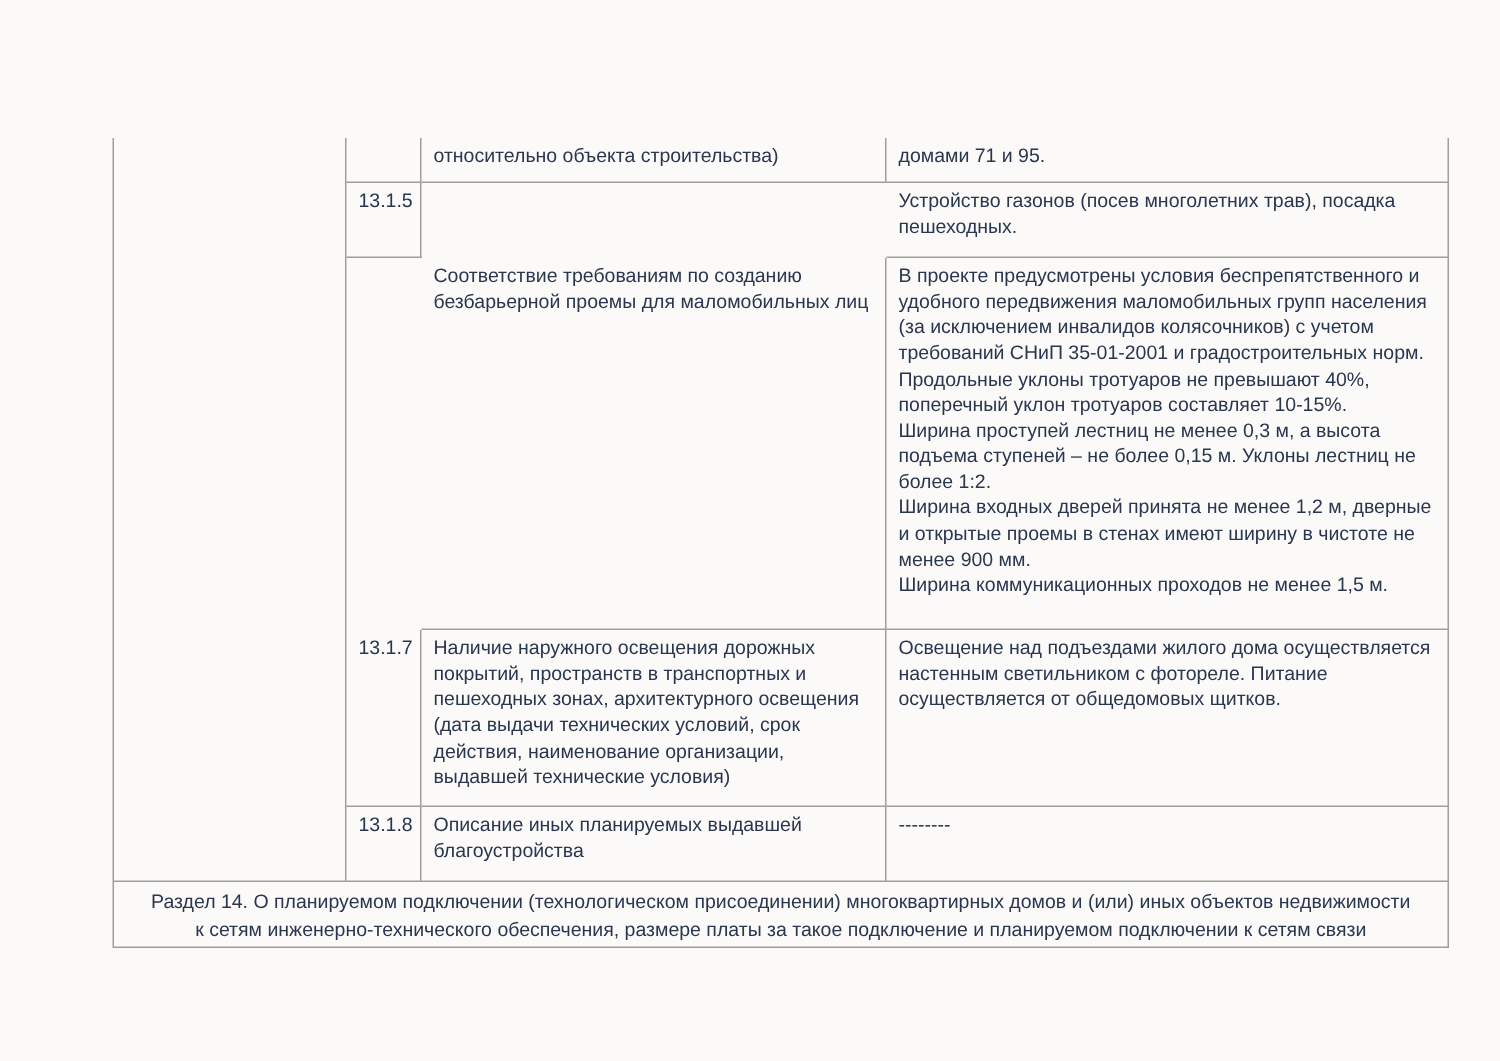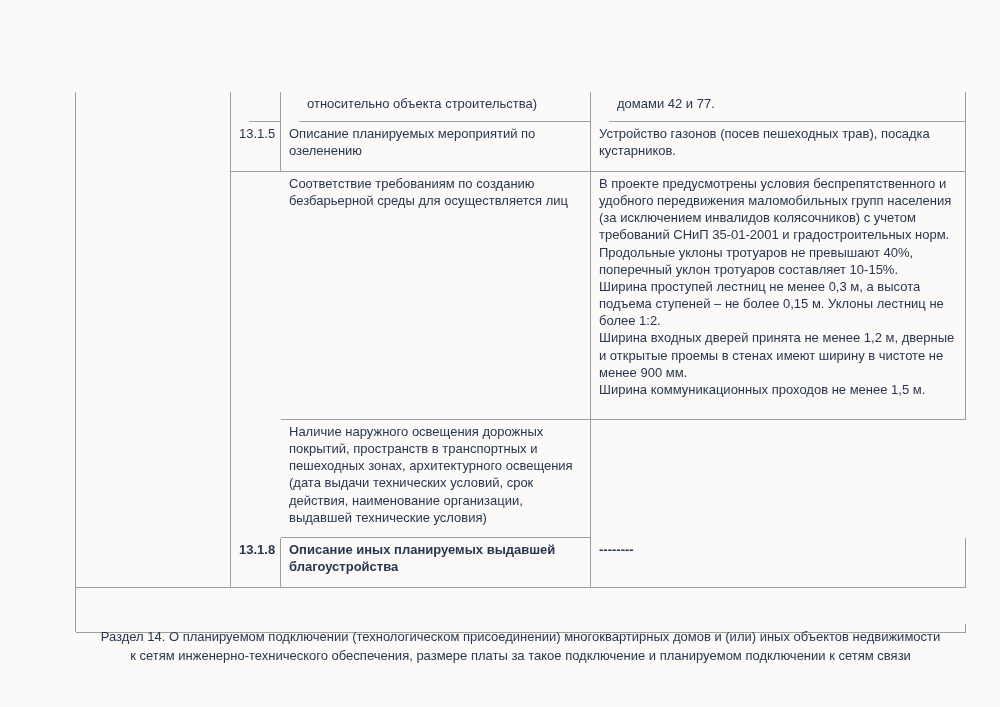--- a/index.html
+++ b/index.html
@@ -32,61 +32,61 @@
   .cell {
     border-right: 1px solid #9e9e9c;
     border-bottom: 1px solid #9e9e9c;
     padding: 3px 8px 4px 8px;
     overflow: hidden;
   }
   .left-col  { grid-column: 1; grid-row: 1 / 6; }
   .c2 { grid-column: 2; }
   .c3 { grid-column: 3; }
   .c4 { grid-column: 4; white-space: pre-line; }
-  .r1 { grid-row: 1; margin-left: 18px; }
+  .r1 { grid-row: 1; }
   .r2 { grid-row: 2; }
   .r3 { grid-row: 3; }
   .r4 { grid-row: 4; }
-  .r5 { grid-row: 5; font-weight: bold; }
+  .r5 { grid-row: 5; }
   .partial-cell { border-top: none; }
   .footer-row {
     grid-row: 6;
     grid-column: 1 / 5;
     border-right: 1px solid #9e9e9c;
     border-bottom: 1px solid #9e9e9c;
     text-align: center;
     padding: 4px 22px 4px 22px;
     line-height: 1.45;
-    margin-top: 36px;
   }
 </style>
 </head>
 <body>
 
 <div class="page">
   <div class="doc-table">
 
     <div class="cell left-col"></div>
 
     <div class="cell c2 r1 partial-cell"></div>
     <div class="cell c3 r1 partial-cell">относительно объекта строительства)</div>
-    <div class="cell c4 r1 partial-cell">домами 42 и 77.</div>
+    <div class="cell c4 r1 partial-cell">домами 71 и 95.</div>
 
     <div class="cell c2 r2">13.1.5</div>
-    <div class="cell c3 r2">Описание планируемых мероприятий по озеленению</div>
-    <div class="cell c4 r2">Устройство газонов (посев пешеходных трав), посадка кустарников.</div>
+    <div class="cell c4 r2">Устройство газонов (посев многолетних трав), посадка пешеходных.</div>
 
-    <div class="cell c3 r3">Соответствие требованиям по созданию безбарьерной среды для осуществляется лиц</div>
+    <div class="cell c3 r3">Соответствие требованиям по созданию безбарьерной проемы для маломобильных лиц</div>
     <div class="cell c4 r3">В проекте предусмотрены условия беспрепятственного и удобного передвижения маломобильных групп населения (за исключением инвалидов колясочников) с учетом требований СНиП 35-01-2001 и градостроительных норм.
 Продольные уклоны тротуаров не превышают 40%, поперечный уклон тротуаров составляет 10-15%.
 Ширина проступей лестниц не менее 0,3 м, а высота подъема ступеней – не более 0,15 м. Уклоны лестниц не более 1:2.
 Ширина входных дверей принята не менее 1,2 м, дверные и открытые проемы в стенах имеют ширину в чистоте не менее 900 мм.
 Ширина коммуникационных проходов не менее 1,5 м.</div>
 
+    <div class="cell c2 r4">13.1.7</div>
     <div class="cell c3 r4">Наличие наружного освещения дорожных покрытий, пространств в транспортных и пешеходных зонах, архитектурного освещения (дата выдачи технических условий, срок действия, наименование организации, выдавшей технические условия)</div>
+    <div class="cell c4 r4">Освещение над подъездами жилого дома осуществляется настенным светильником с фотореле. Питание осуществляется от общедомовых щитков.</div>
 
     <div class="cell c2 r5">13.1.8</div>
     <div class="cell c3 r5">Описание иных планируемых выдавшей благоустройства</div>
     <div class="cell c4 r5">--------</div>
 
     <div class="footer-row">Раздел 14. О планируемом подключении (технологическом присоединении) многоквартирных домов и (или) иных объектов недвижимости к сетям инженерно-технического обеспечения, размере платы за такое подключение и планируемом подключении к сетям связи</div>
 
   </div>
 </div>
 

